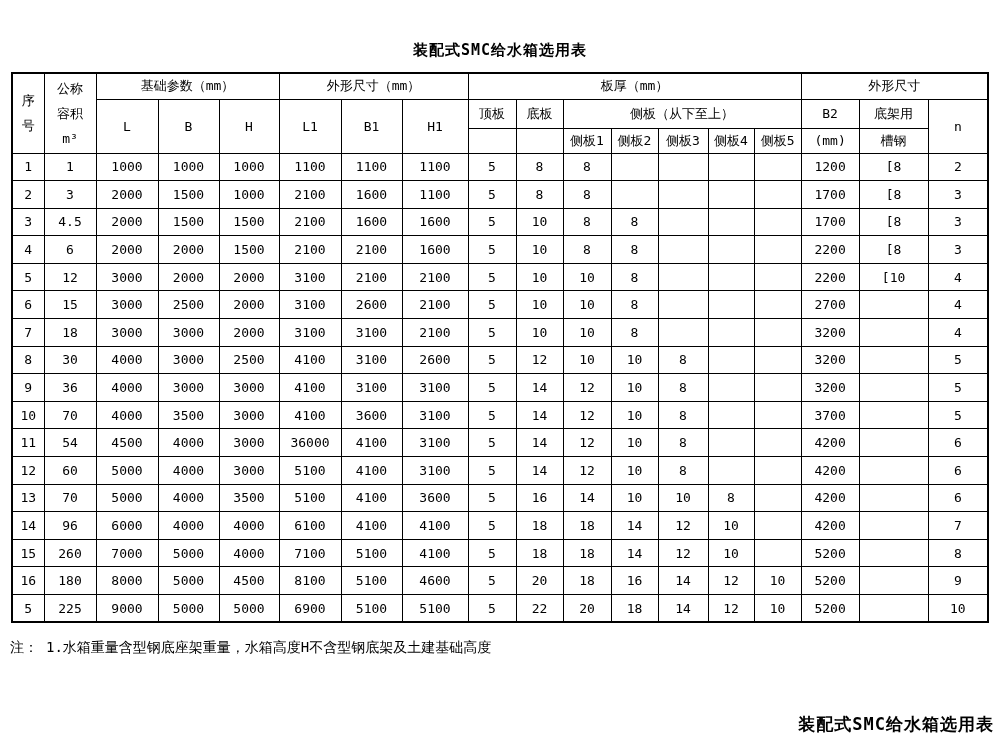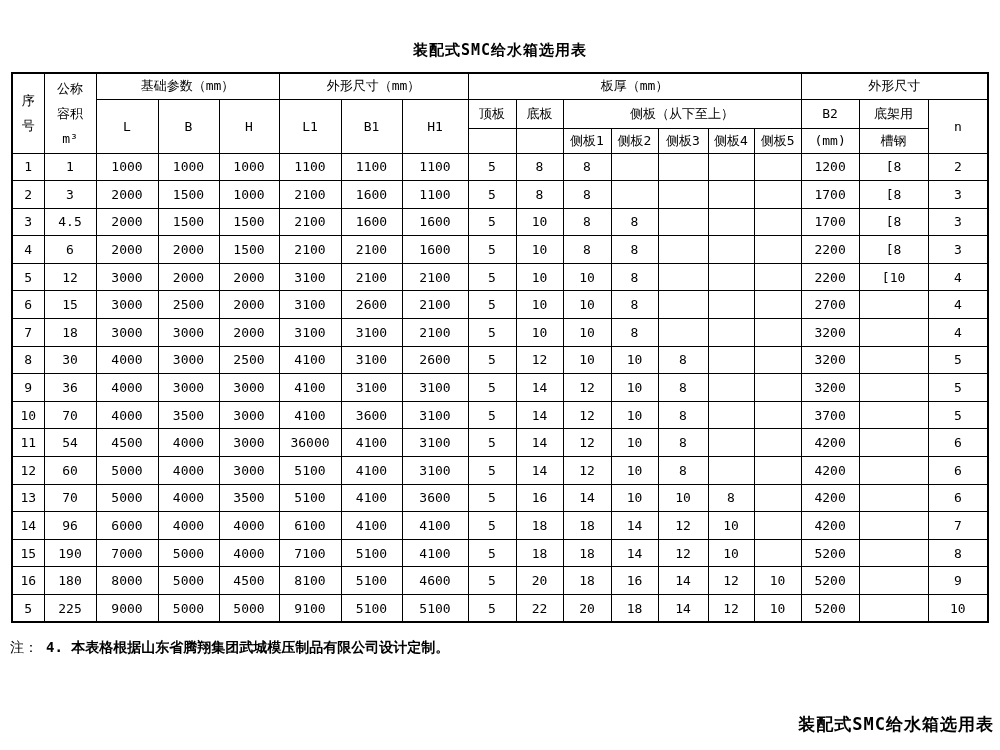--- a/index.html
+++ b/index.html
@@ -377,21 +377,21 @@
         <td>14</td>
         <td>12</td>
         <td>10</td>
         <td></td>
         <td>4200</td>
         <td></td>
         <td>7</td>
       </tr>
       <tr>
         <td>15</td>
-        <td>190</td>
+        <td>260</td>
         <td>7000</td>
         <td>5000</td>
         <td>4000</td>
         <td>7100</td>
         <td>5100</td>
         <td>4100</td>
         <td>5</td>
         <td>18</td>
         <td>18</td>
         <td>14</td>
@@ -421,37 +421,37 @@
         <td>5200</td>
         <td></td>
         <td>9</td>
       </tr>
       <tr>
         <td>5</td>
         <td>225</td>
         <td>9000</td>
         <td>5000</td>
         <td>5000</td>
-        <td>9100</td>
+        <td>6900</td>
         <td>5100</td>
         <td>5100</td>
         <td>5</td>
         <td>22</td>
         <td>20</td>
         <td>18</td>
         <td>14</td>
         <td>12</td>
         <td>10</td>
         <td>5200</td>
         <td></td>
         <td>10</td>
       </tr>
     </tbody>
 </table>
 
 <div class="notes">
   <span class="notes-label">注：</span>
   <div class="notes-items">
-    <div class="note-bold">4. 本表格根据山东省腾翔集团武城模压制品有限公司设计定制。</div>
+    <div>1.水箱重量含型钢底座架重量，水箱高度H不含型钢底架及土建基础高度</div>
   </div>
 </div>
 
 <div class="bottom-title">装配式SMC给水箱选用表</div>
 
 </body></html>

